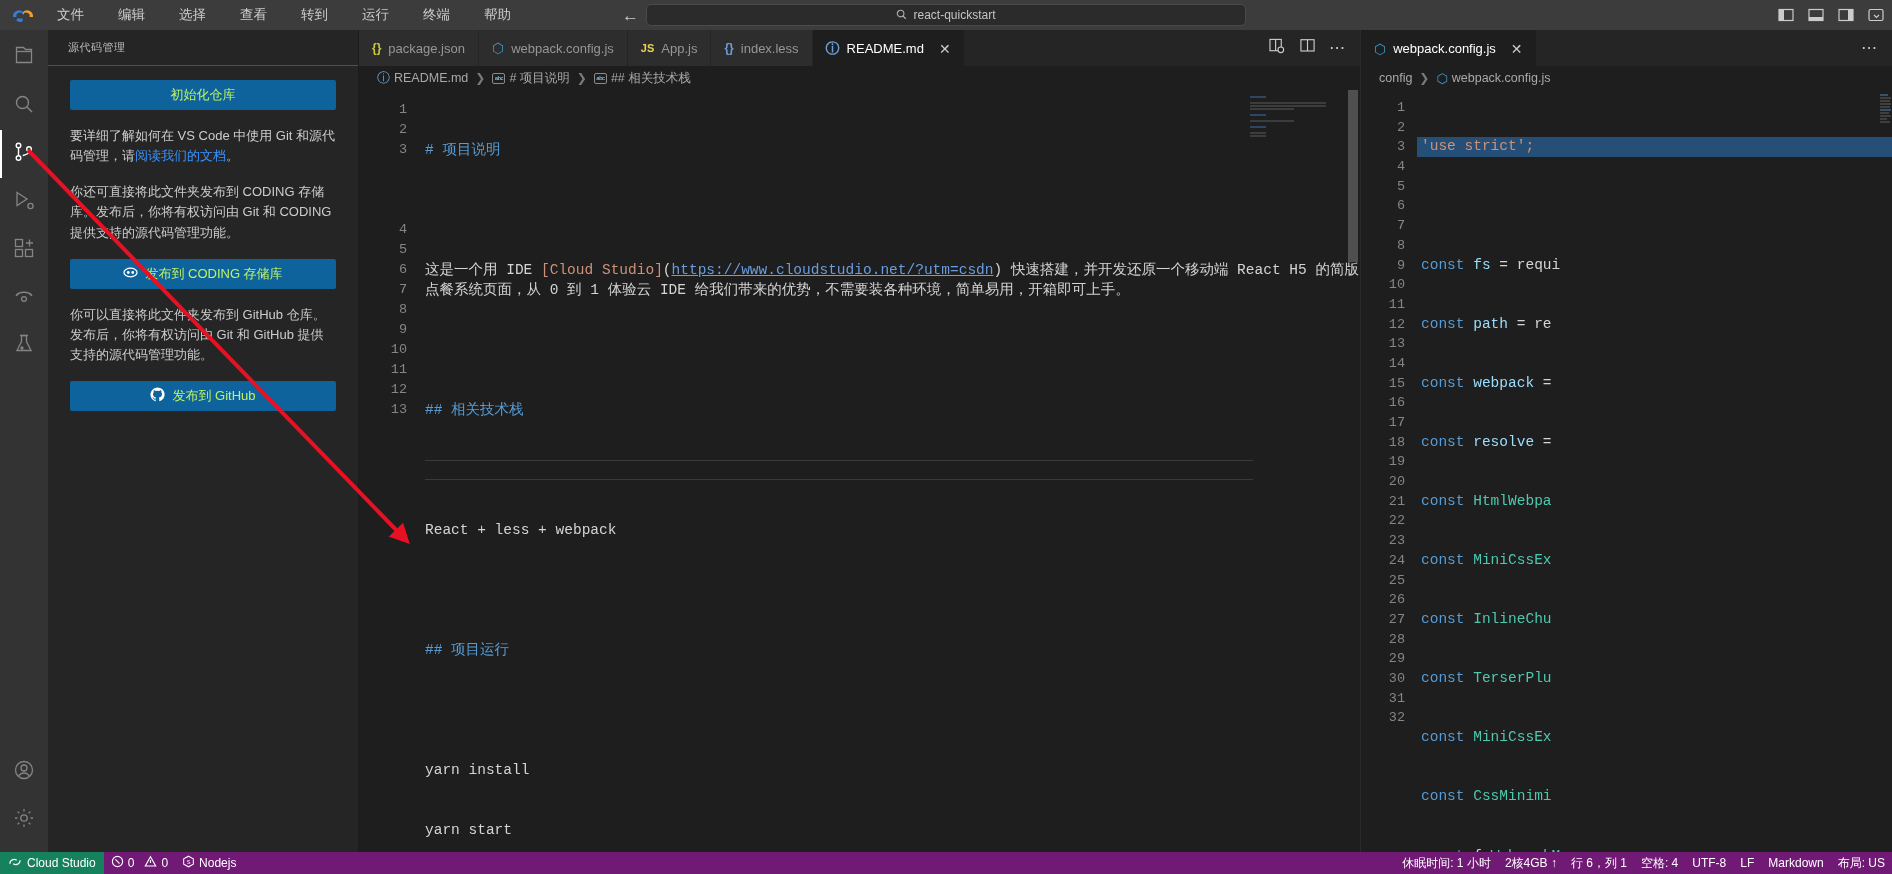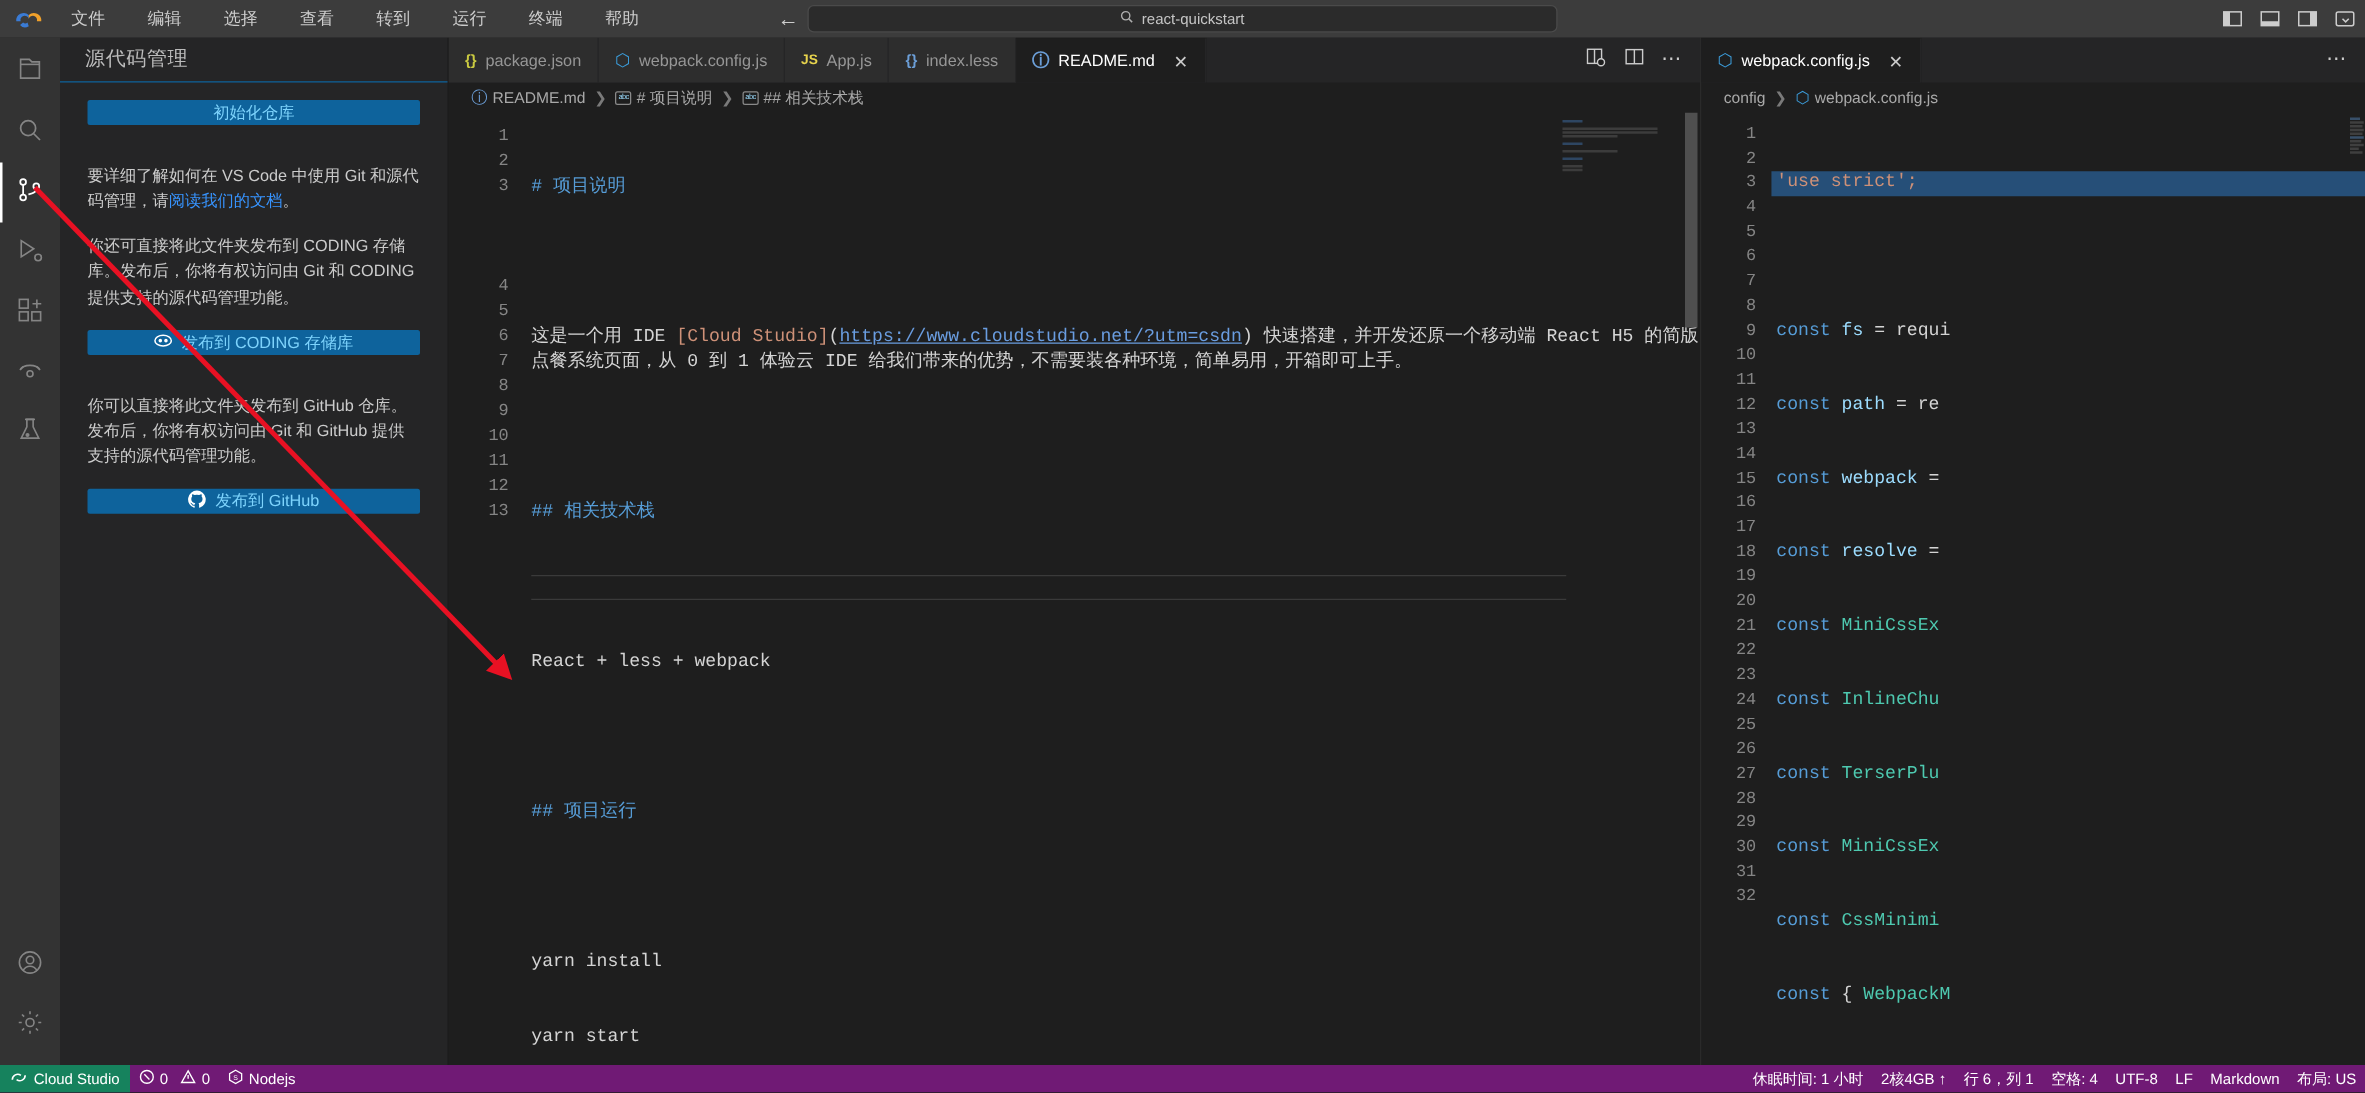--- a/index.html
+++ b/index.html
@@ -55,34 +55,34 @@
   }
   .act-spacer { flex: 1 1 auto; }
 
   
   .sidebar {
     width: 311px; background: #252526; flex: 0 0 311px;
     display: flex; flex-direction: column; border-right: 1px solid #1b1b1b;
   }
   .sidebar-title {
     height: 35px; display: flex; align-items: center; padding: 0 20px;
-    font-size: 16px; letter-spacing: .5px; color: #bbbbbb; text-transform: none;
+    font-size: 11px; letter-spacing: .5px; color: #bbbbbb; text-transform: none;
     flex: 0 0 35px;
   }
   .scm-welcome {
     padding: 14px 22px 0 22px; font-size: 13px; line-height: 1.55; color: #cccccc;
     border-top: 1px solid #0e639c; flex: 1 1 auto; overflow: hidden;
   }
   .scm-welcome p { margin-bottom: 16px; }
   .scm-welcome a { color: #3794ff; text-decoration: none; }
   .btn {
     display: flex; align-items: center; justify-content: center; gap: 7px;
-    width: 100%; height: 20px; background: #0e639c; color: #7dd3fc;
+    width: 100%; height: 30px; background: #0e639c; color: #bef264;
     font-size: 13px; border: none; border-radius: 2px; cursor: pointer;
-    margin-bottom: 31px; font-family: inherit;
+    margin-bottom: 16px; font-family: inherit;
   }
 
   
   .editor-group { flex: 1 1 auto; display: flex; flex-direction: column; min-width: 0; background: #1e1e1e; }
   .tabbar {
     height: 36px; background: #252526; display: flex; align-items: stretch;
     flex: 0 0 36px; position: relative;
   }
   .tab {
     display: flex; align-items: center; gap: 7px; padding: 0 13px;
@@ -532,20 +532,21 @@
           <div class="ln" style="height:19.7px">31</div>
           <div class="ln" style="height:19.7px">32</div>
         </div>
         <div class="right-code">
           <div class="ln sel-line" style="height:19.7px;padding-left:4px"><span class="str">'use strict';</span></div>
           <div class="ln" style="height:19.7px;padding-left:4px">&nbsp;</div>
           <div class="ln" style="height:19.7px;padding-left:4px"><span class="kw">const </span><span class="var">fs</span><span class="op"> = requi</span></div>
           <div class="ln" style="height:19.7px;padding-left:4px"><span class="kw">const </span><span class="var">path</span><span class="op"> = re</span></div>
           <div class="ln" style="height:19.7px;padding-left:4px"><span class="kw">const </span><span class="var">webpack</span><span class="op"> =</span></div>
           <div class="ln" style="height:19.7px;padding-left:4px"><span class="kw">const </span><span class="var">resolve</span><span class="op"> =</span></div>
+          <div class="ln" style="height:19.7px;padding-left:4px"><span class="kw">const </span><span class="cls">HtmlWebpa</span></div>
           <div class="ln" style="height:19.7px;padding-left:4px"><span class="kw">const </span><span class="cls">MiniCssEx</span></div>
           <div class="ln" style="height:19.7px;padding-left:4px"><span class="kw">const </span><span class="cls">InlineChu</span></div>
           <div class="ln" style="height:19.7px;padding-left:4px"><span class="kw">const </span><span class="cls">TerserPlu</span></div>
           <div class="ln" style="height:19.7px;padding-left:4px"><span class="kw">const </span><span class="cls">MiniCssEx</span></div>
           <div class="ln" style="height:19.7px;padding-left:4px"><span class="kw">const </span><span class="cls">CssMinimi</span></div>
           <div class="ln" style="height:19.7px;padding-left:4px"><span class="kw">const </span><span class="op">{ </span><span class="cls">WebpackM</span></div>
           
           
           
           

